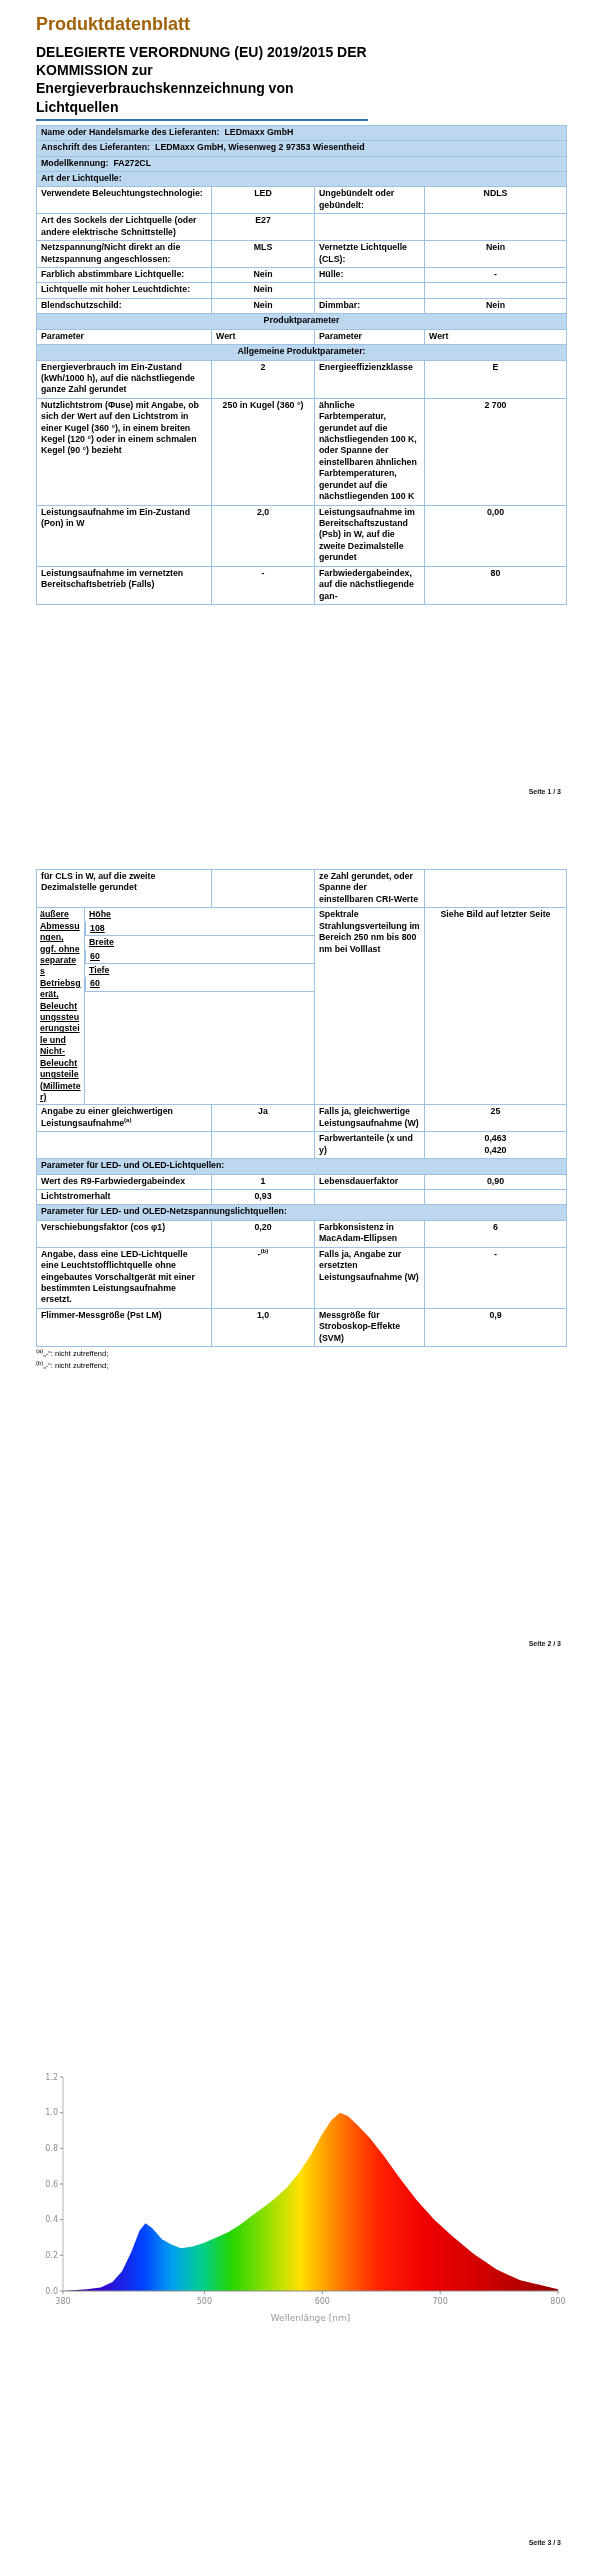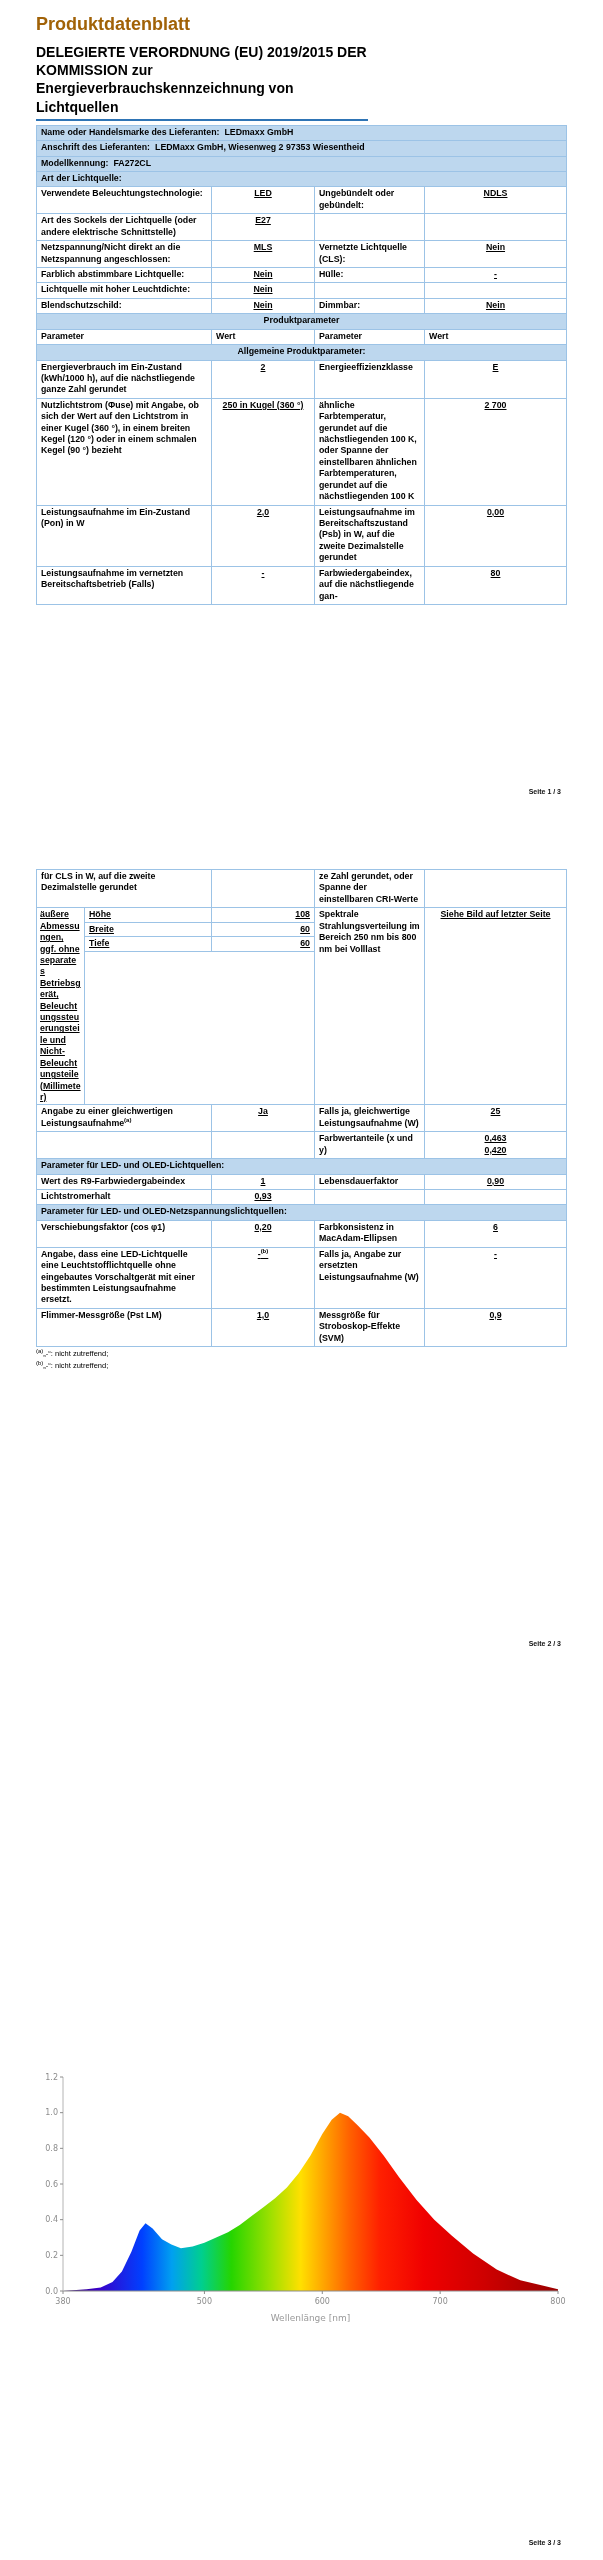--- a/index.html
+++ b/index.html
@@ -15,32 +15,32 @@
   .title { color:#a16207; font-size:18px; font-weight:bold; margin:14px 0 8px 0; }
   .subtitle { width:332px; font-size:14px; font-weight:bold; line-height:1.3;
               padding-bottom:3px; border-bottom:2px solid #2e74b5; margin-bottom:4px; }
 
   table.dt { width:530px; border-collapse:collapse; table-layout:fixed;
              font-size:8.8px; font-weight:bold; line-height:1.3; }
   .dt td { border:1px solid #9cc3e6; padding:1px 4px 2px 4px; vertical-align:top;
            overflow-wrap:break-word; }
   .dt td.hdr { background:#bdd7ee; }
   .dt td.ctr { text-align:center; }
-  .dt td.val { text-align:center; white-space:pre-line;text-decoration:underline; }
+  .dt td.val { text-align:center; white-space:pre-line; }
   .vs { margin-left:5px; }
   .dt sup, .footnote sup { font-size:6px; line-height:0; }
 
   
   .dt td.dimcell { padding:0; }
   .dimwrap { display:flex; align-items:stretch; min-height:150px;text-decoration:underline; }
   .dimlabel { width:48px; padding:1px 3px; border-right:1px solid #9cc3e6; overflow-wrap:anywhere; }
   .dimtable { flex:1; display:flex; flex-direction:column; }
-  .dimrow { display:flex; border-bottom:1px solid #9cc3e6; }
+  .dimrow { display:flex; border-bottom:1px solid #9cc3e6;flex-direction:column; }
   .dimname { flex:1; padding:1px 4px; }
-  .dimval { width:103px; border-left:1px solid #9cc3e6; text-align:right; padding:1px 4px; }
+  .dimval { width:103px; border-left:1px solid #9cc3e6; text-align:left; padding:1px 4px; }
 
   .footnote { font-size:7.5px; font-weight:400; line-height:1.35; margin-top:2px; }
 
   .pf { position:absolute; right:42px; font-size:7px; font-weight:bold; color:#111; }
   .p1 .pf { top:788px; }
   .p2 .pf { top:787px; }
   .p3 .pf { top:832px; }
 
   .chart-wrap { margin-top:360px; }
   #spectrum-svg text { font-family:"DejaVu Sans", sans-serif; }

